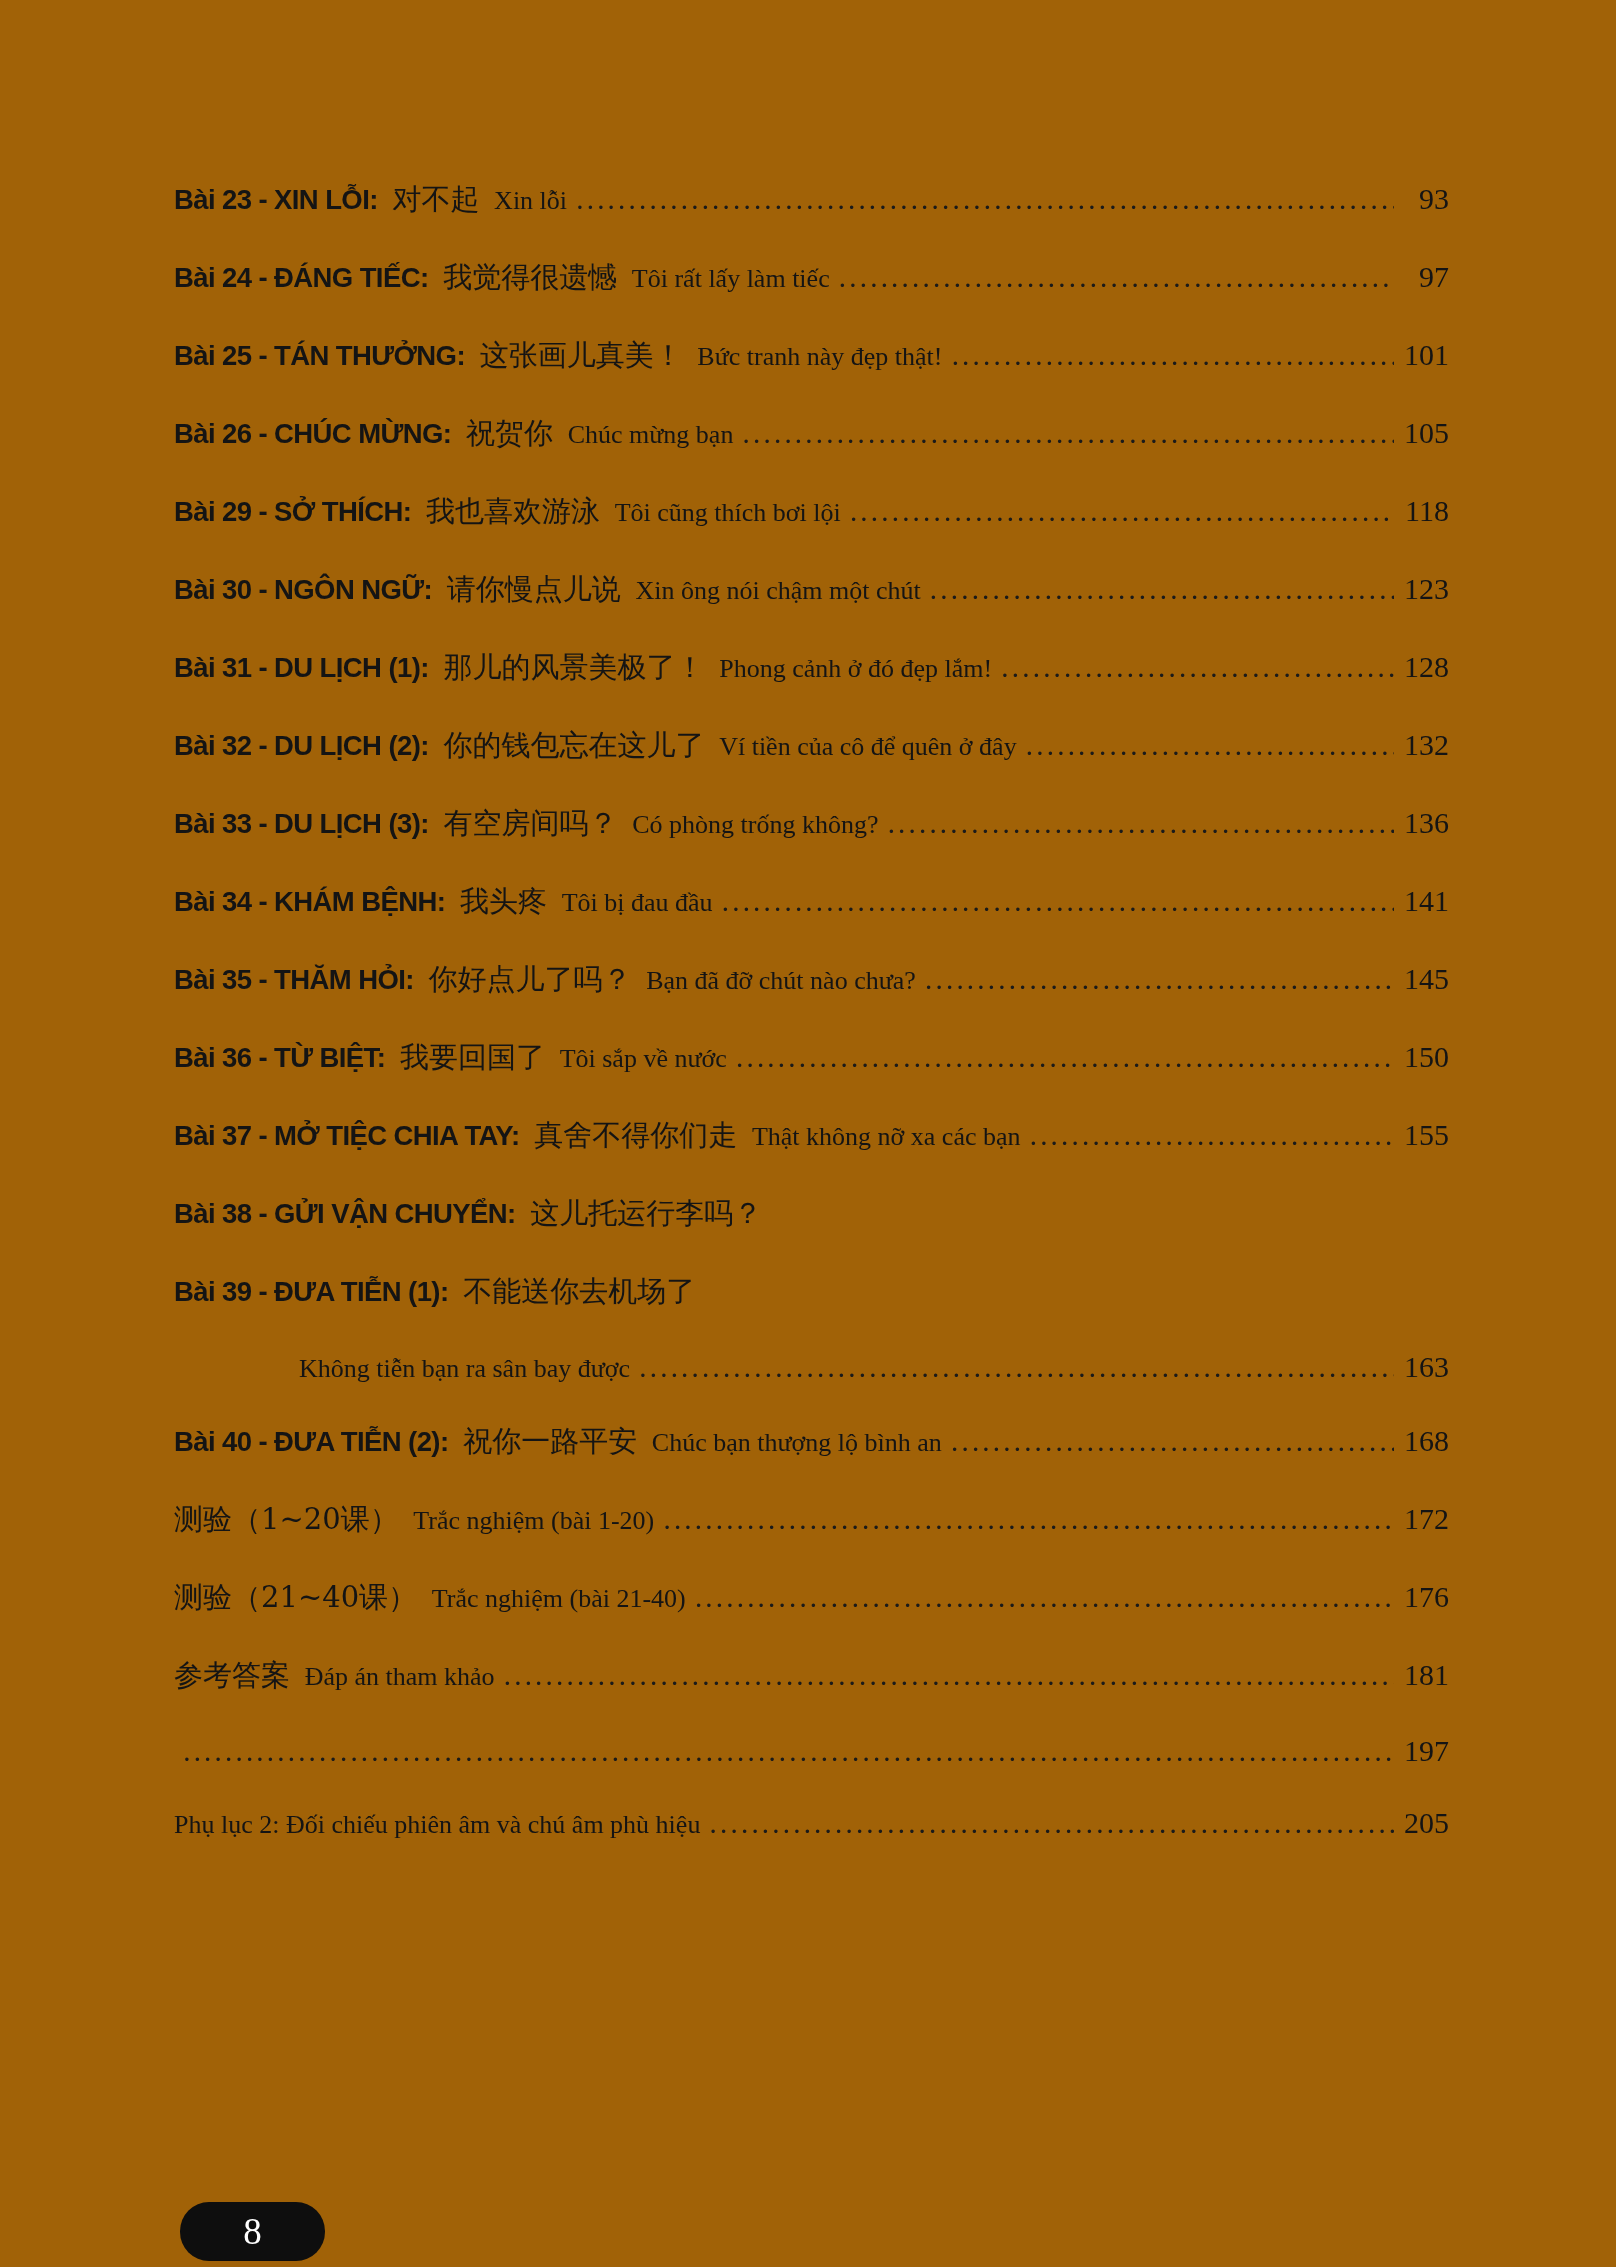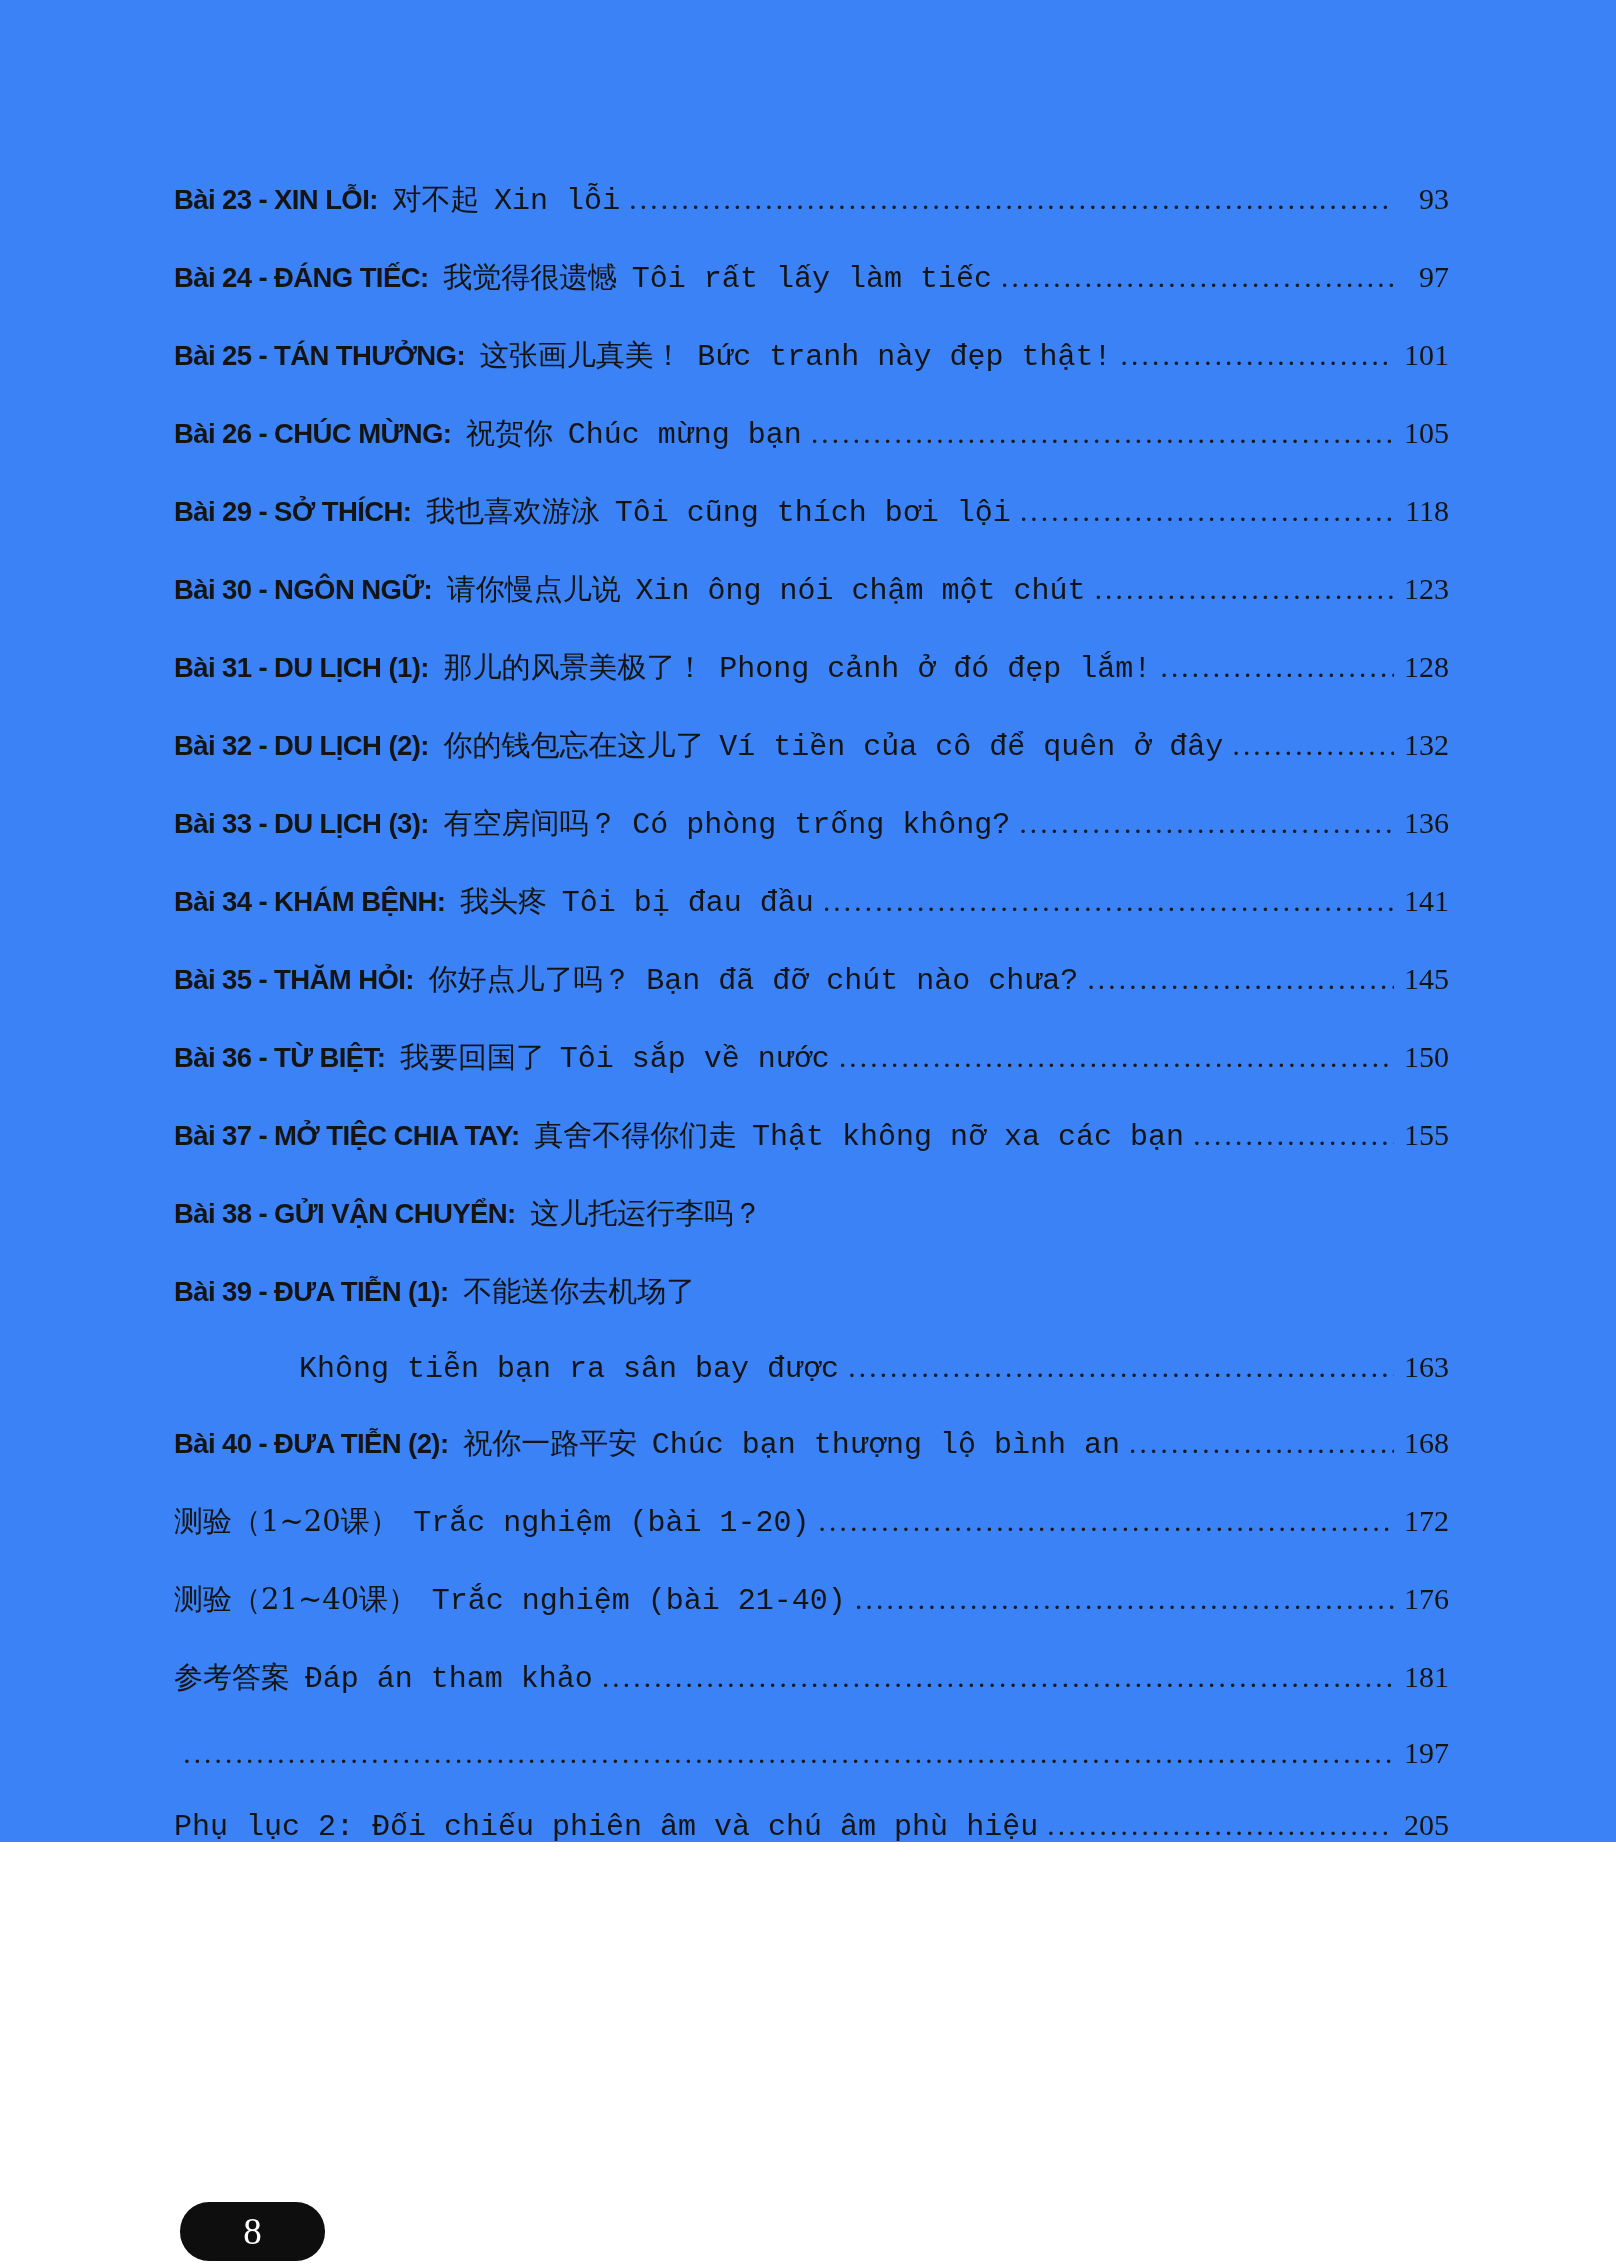--- a/index.html
+++ b/index.html
@@ -7,22 +7,22 @@
     width: 1616px;
     height: 2267px;
     background: #ffffff;
     font-family: "Liberation Serif", "DejaVu Serif", serif;
     color: #141414;
     overflow: hidden;
   }
   .page {
     position: relative;
     width: 1616px;
-    height: 1842px;
-    background: #3b82f6;
+    height: 2267px;
+    background: #a16207;
   }
   .toc {
     position: absolute;
     left: 174px;
     right: 167px;
     top: 180px;
   }
   .entry {
     display: flex;
     align-items: baseline;
@@ -41,22 +41,22 @@
     margin-right: 14.7px;
     flex: 0 0 auto;
   }
   .cn {
     font-family: "DejaVu Serif", "Liberation Serif", serif;
     font-size: 29px;
     margin-right: 14.7px;
     flex: 0 0 auto;
   }
   .vi {
-    font-family: Liberation Mono, monospace;
-    font-size: 30px;
+    font-family: Liberation Serif, serif;
+    font-size: 26px;
     flex: 0 0 auto;
     text-align: center;
   }
   .dots {
     flex: 1 1 auto;
     overflow: hidden;
     white-space: nowrap;
     margin: 0 7.3px 0 9.2px;
     font-size: 29px;
     color: #1a1a1a;

